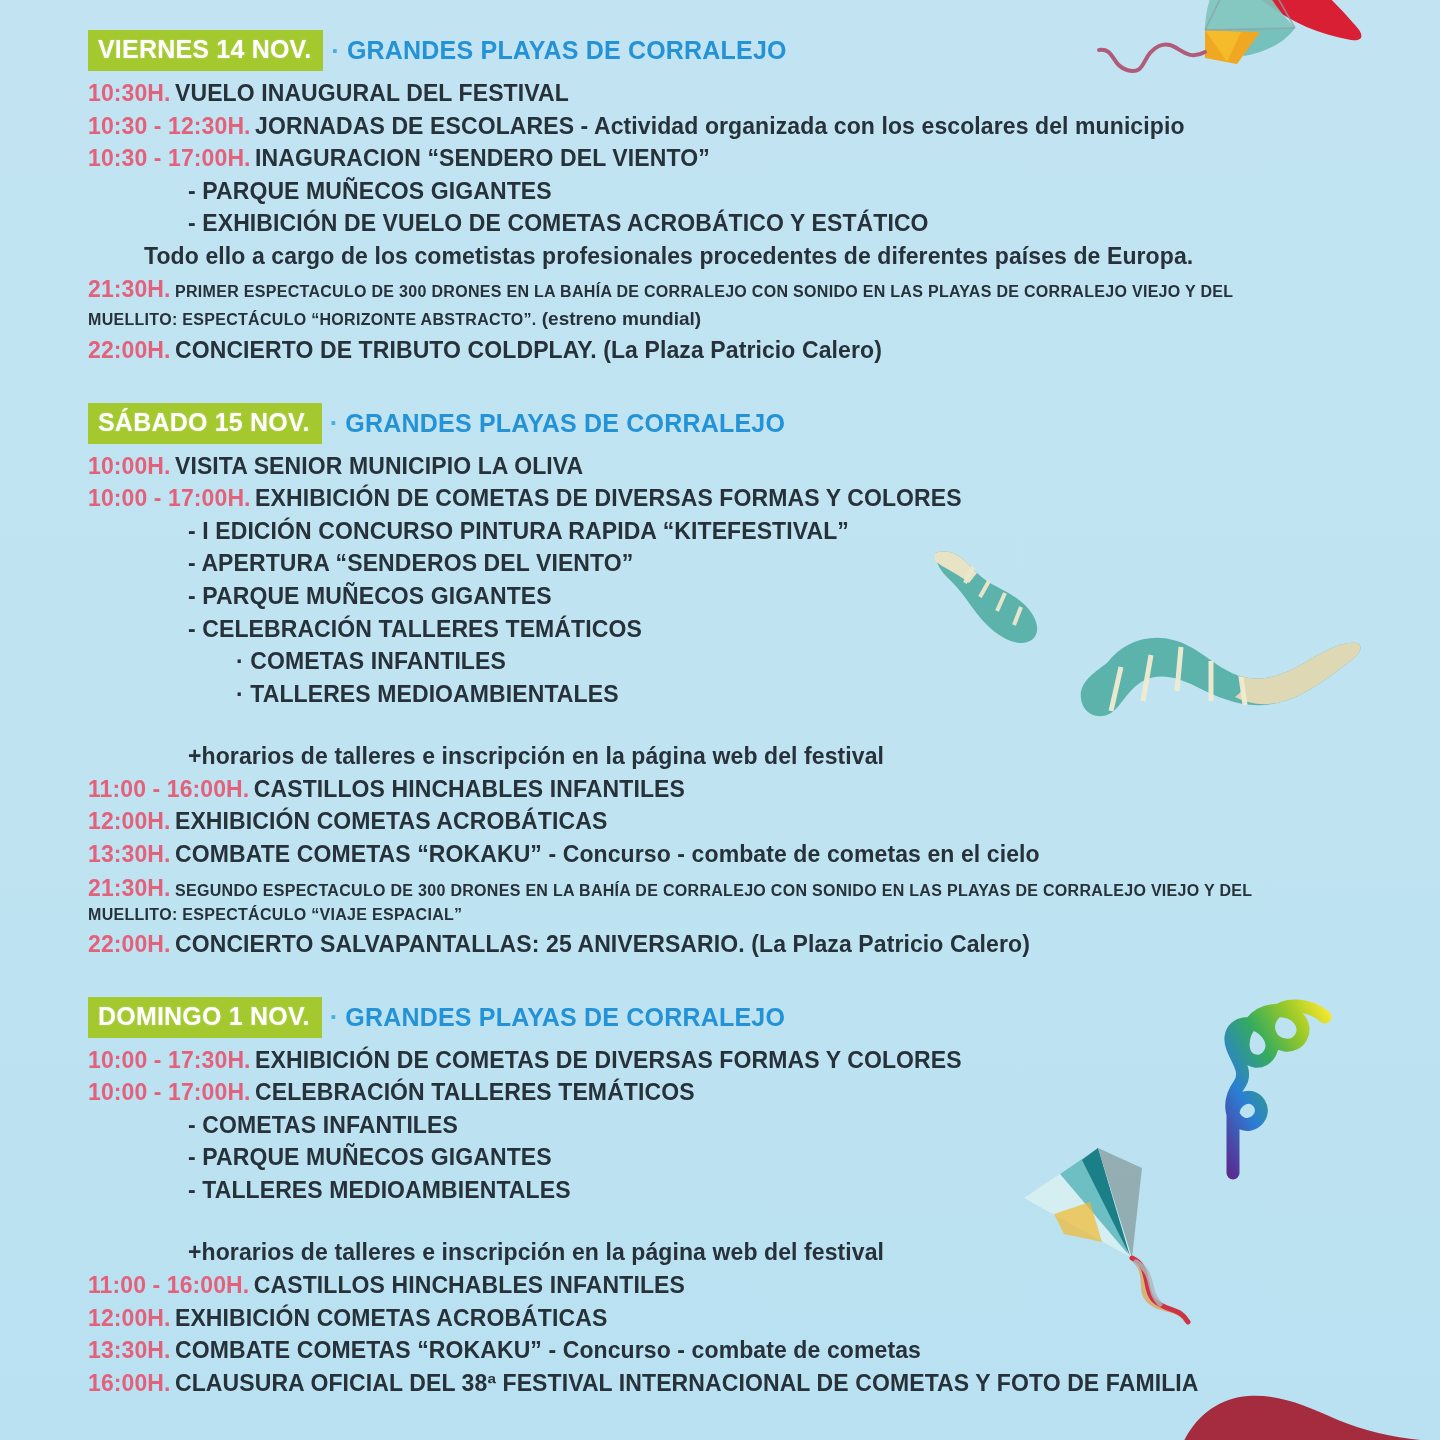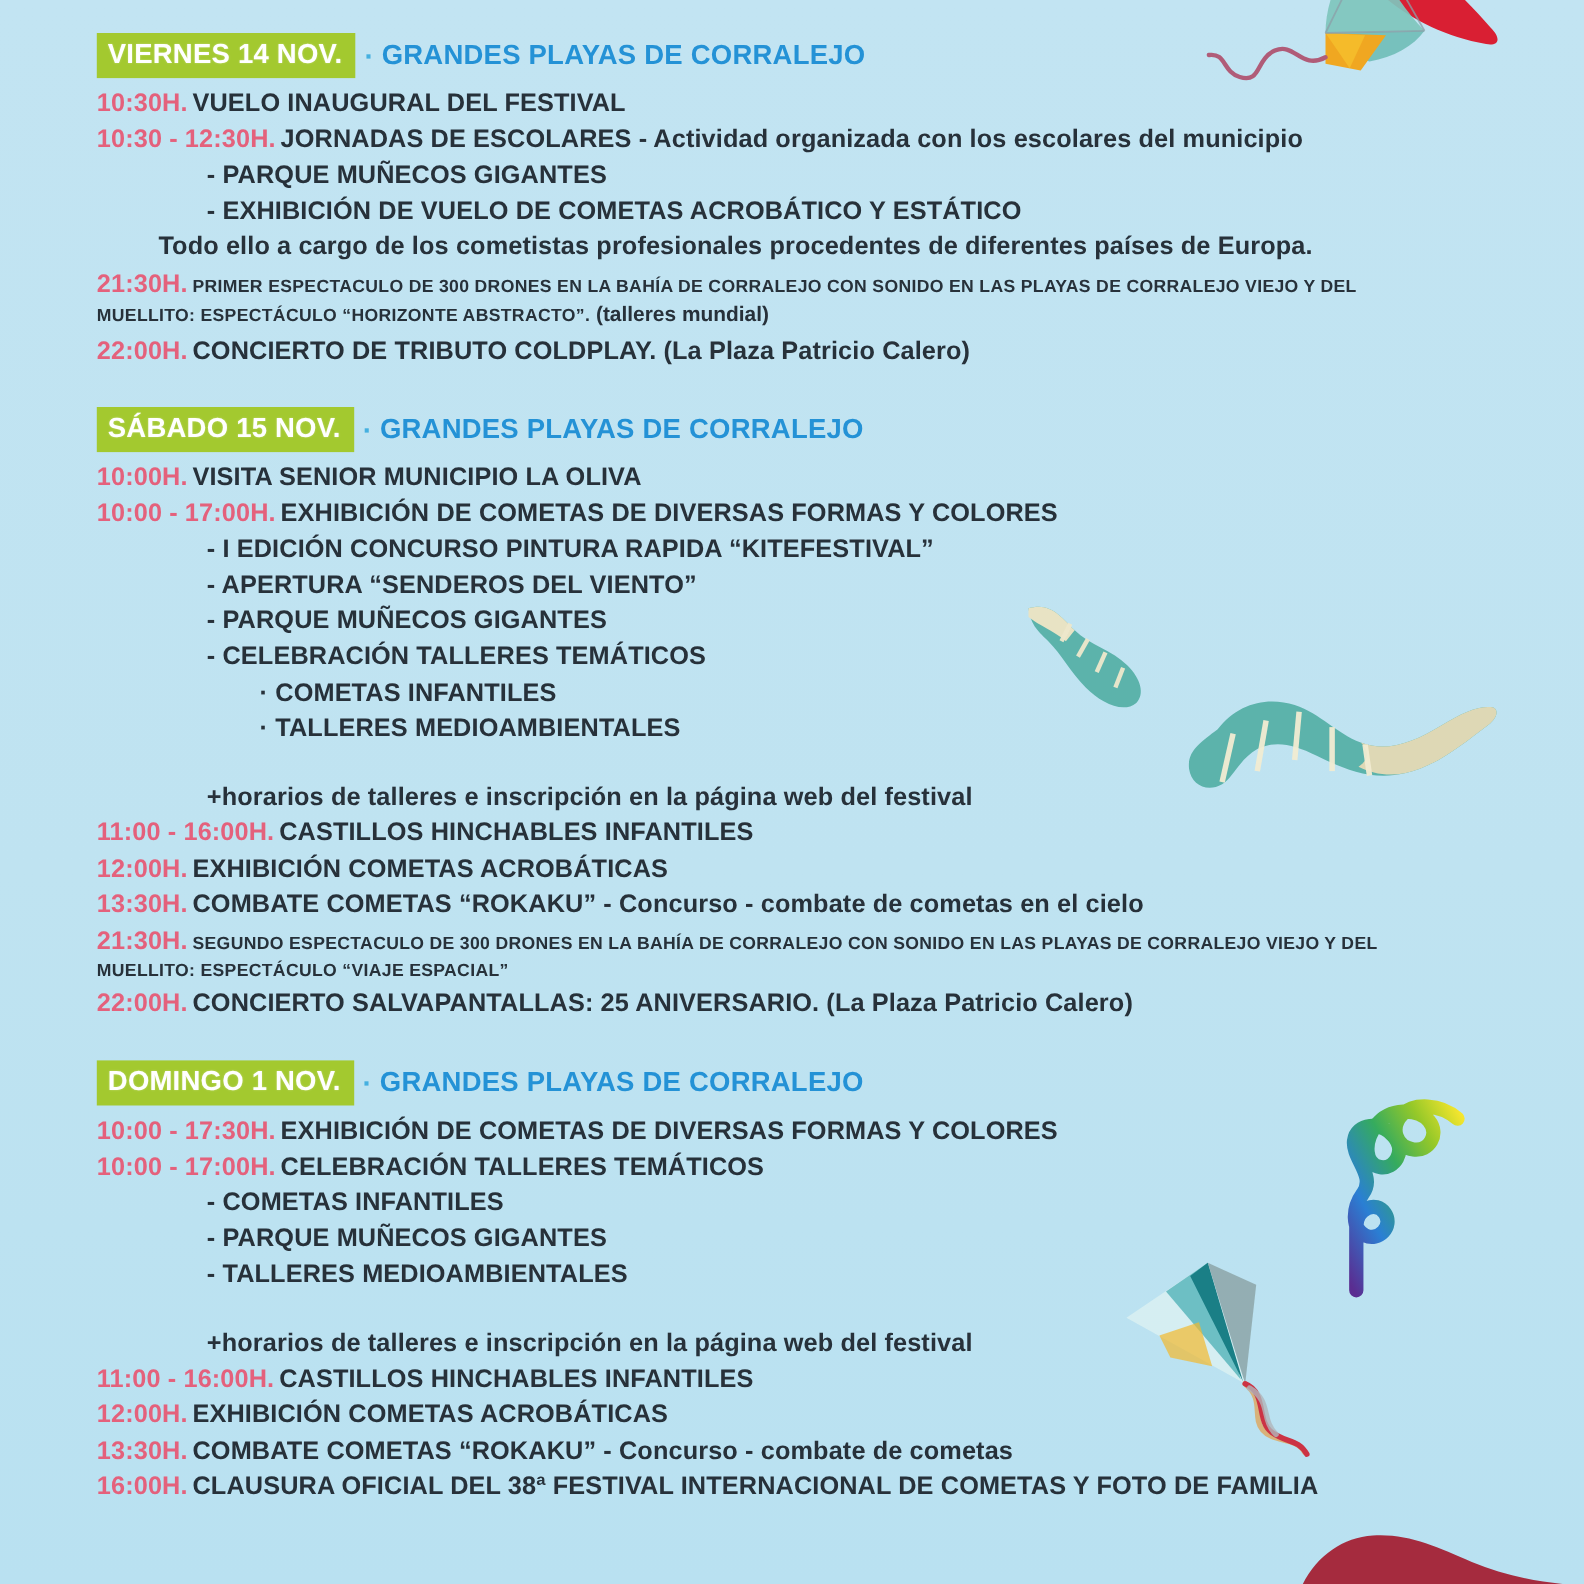--- a/index.html
+++ b/index.html
@@ -176,24 +176,25 @@
 
   <div class="content" id="schedule-root">
       <div class="day-block">
         <div class="day-header">
           <span class="date-badge">VIERNES 14 NOV.</span>
           <span class="header-dot">·</span>
           <span class="place">GRANDES PLAYAS DE CORRALEJO</span>
         </div>
         <div class="row"><span class="time">10:30H.</span> <span class="txt bold">VUELO INAUGURAL DEL FESTIVAL</span></div>
         <div class="row"><span class="time">10:30 - 12:30H.</span> <span class="txt reg">JORNADAS DE ESCOLARES  - Actividad organizada con los escolares del municipio</span></div>
+        <div class="row"><span class="time">10:30 - 17:00H.</span> <span class="txt reg">INAGURACION “SENDERO DEL VIENTO”</span></div>
         <div class="row sub"><span class="txt reg">- PARQUE MUÑECOS GIGANTES</span></div>
         <div class="row sub"><span class="txt bold">- EXHIBICIÓN DE VUELO DE COMETAS ACROBÁTICO Y ESTÁTICO</span></div>
         <div class="row center-note"><span class="txt reg">Todo ello a cargo de los cometistas profesionales procedentes de diferentes países de Europa.</span></div>
-        <div class="row drones"><span class="time">21:30H.</span> <span class="txt bold">PRIMER ESPECTACULO DE 300 DRONES EN LA BAHÍA DE CORRALEJO CON SONIDO EN LAS PLAYAS DE CORRALEJO VIEJO Y DEL MUELLITO: ESPECTÁCULO “HORIZONTE ABSTRACTO”.</span><span class="small-note"> (talleres mundial)</span></div>
+        <div class="row drones"><span class="time">21:30H.</span> <span class="txt bold">PRIMER ESPECTACULO DE 300 DRONES EN LA BAHÍA DE CORRALEJO CON SONIDO EN LAS PLAYAS DE CORRALEJO VIEJO Y DEL MUELLITO: ESPECTÁCULO “HORIZONTE ABSTRACTO”.</span><span class="small-note"> (estreno mundial)</span></div>
         <div class="row"><span class="time">22:00H.</span> <span class="txt reg">CONCIERTO DE TRIBUTO COLDPLAY. (La Plaza Patricio Calero)</span></div>
       </div>
       <div class="spacer-md"></div>
       <div class="day-block">
         <div class="day-header">
           <span class="date-badge">SÁBADO 15 NOV.</span>
           <span class="header-dot">·</span>
           <span class="place">GRANDES PLAYAS DE CORRALEJO</span>
         </div>
         <div class="row"><span class="time">10:00H.</span> <span class="txt reg">VISITA SENIOR MUNICIPIO LA OLIVA</span></div>

